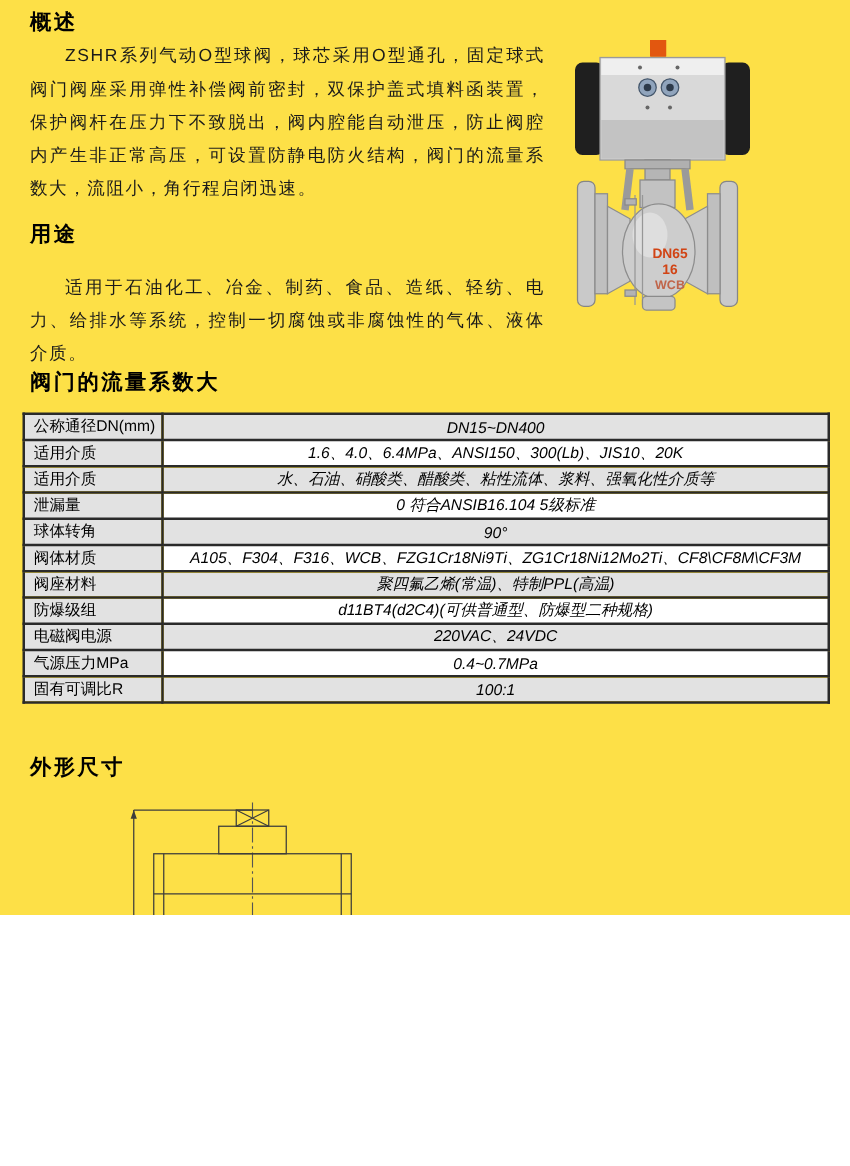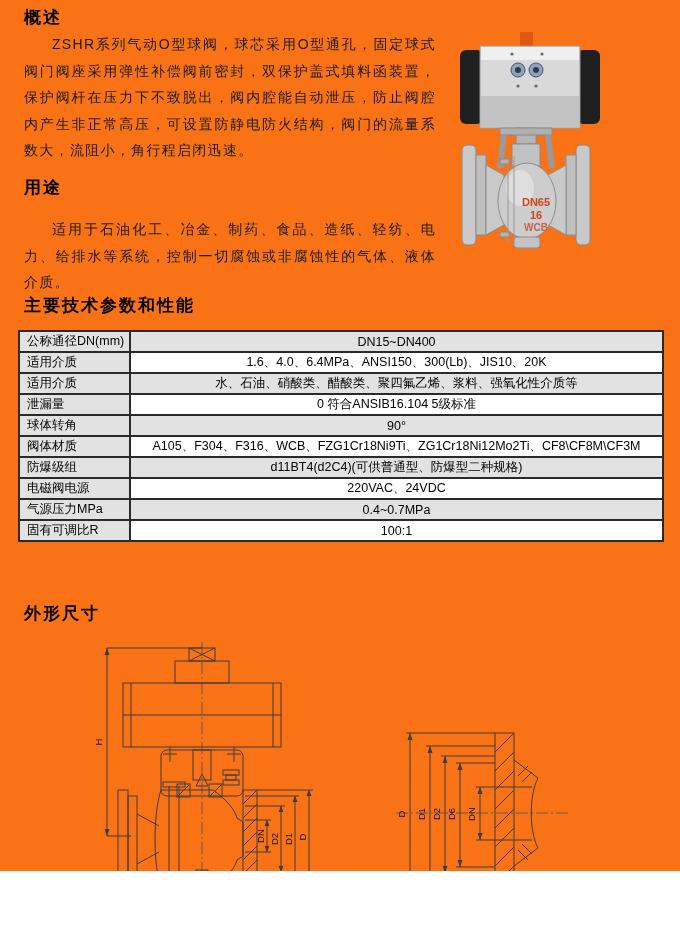--- a/index.html
+++ b/index.html
@@ -1,26 +1,26 @@
 <!DOCTYPE html>
 <html><head>
 <meta charset="utf-8">
 <style>
   html,body{margin:0;padding:0;background:#fff;}
-  .page{position:relative;width:680px;height:871px;background:#f97316;overflow:hidden;
+  .page{position:relative;width:680px;height:732px;background:#fde047;overflow:hidden;
         font-family:"Liberation Sans",sans-serif;color:#111;}
   h2.sec{position:absolute;margin:0;font-size:17px;font-weight:bold;letter-spacing:2px;color:#000;}
   p.body{position:absolute;margin:0;font-size:14px;line-height:26.5px;text-align:justify;
          text-indent:2em;letter-spacing:1.3px;color:#1a1a1a;}
   table.params{position:absolute;left:18px;top:330px;width:646px;border-collapse:collapse;
                table-layout:fixed;border-radius:32px;}
   table.params td{border:2px solid #2a2a2a;height:19px;font-size:12.5px;padding:0 7px;
                   white-space:nowrap;overflow:hidden;color:#000;}
   table.params td.lbl{width:95px;background:#e2e2e2;text-align:left;}
-  table.params td.val{text-align:center;background:#ffffff;}
+  table.params td.val{text-align:center;background:#ffffff;font-style:italic;}
   table.params tr:nth-child(odd) td.val{background:#e2e2e2;}
   svg.draw{position:absolute;}
   g.ln{stroke:#3c3c3c;stroke-width:1;fill:none;}
   .ar{fill:#3c3c3c;stroke:none;}
   line.cl{stroke:#555;stroke-width:0.9;stroke-dasharray:12 3 2 3;}
   text.dim{font-size:9.5px;fill:#111;text-anchor:middle;font-family:"Liberation Sans",sans-serif;}
   .caption{position:absolute;left:551px;top:905px;font-size:20px;font-weight:600;
            letter-spacing:1px;color:#000;}
 </style>
 </head>
@@ -78,47 +78,51 @@
     </g>
 
     <text x="86" y="188" font-size="11" font-weight="bold" fill="#d14415" text-anchor="middle">DN65</text>
     <text x="86" y="201" font-size="11" font-weight="bold" fill="#d14415" text-anchor="middle">16</text>
     <text x="86" y="213" font-size="10" font-weight="bold" fill="#c0654a" text-anchor="middle">WCB</text>
   </svg>
 
   <h2 class="sec" style="left:24px;top:176px;">用途</h2>
   <p class="body" style="left:24px;top:216px;width:412px;">适用于石油化工、冶金、制药、食品、造纸、轻纺、电力、给排水等系统，控制一切腐蚀或非腐蚀性的气体、液体介质。</p>
 
-  <h2 class="sec" style="left:24px;top:294px;">主要技术参数和性能</h2>
+  <h2 class="sec" style="left:24px;top:294px;">阀门的流量系数大</h2>
 
   <table class="params">
     <tbody>
       <tr>
           <td class="lbl">公称通径DN(mm)</td>
           <td class="val">DN15~DN400</td>
         </tr>
       <tr>
           <td class="lbl">适用介质</td>
           <td class="val">1.6、4.0、6.4MPa、ANSI150、300(Lb)、JIS10、20K</td>
         </tr>
       <tr>
           <td class="lbl">适用介质</td>
-          <td class="val">水、石油、硝酸类、醋酸类、聚四氟乙烯、浆料、强氧化性介质等</td>
+          <td class="val">水、石油、硝酸类、醋酸类、粘性流体、浆料、强氧化性介质等</td>
         </tr>
       <tr>
           <td class="lbl">泄漏量</td>
           <td class="val">0  符合ANSIB16.104  5级标准</td>
         </tr>
       <tr>
           <td class="lbl">球体转角</td>
           <td class="val">90°</td>
         </tr>
       <tr>
           <td class="lbl">阀体材质</td>
           <td class="val">A105、F304、F316、WCB、FZG1Cr18Ni9Ti、ZG1Cr18Ni12Mo2Ti、CF8\CF8M\CF3M</td>
+        </tr>
+      <tr>
+          <td class="lbl">阀座材料</td>
+          <td class="val">聚四氟乙烯(常温)、特制PPL(高温)</td>
         </tr>
       <tr>
           <td class="lbl">防爆级组</td>
           <td class="val">d11BT4(d2C4)(可供普通型、防爆型二种规格)</td>
         </tr>
       <tr>
           <td class="lbl">电磁阀电源</td>
           <td class="val">220VAC、24VDC</td>
         </tr>
       <tr>

